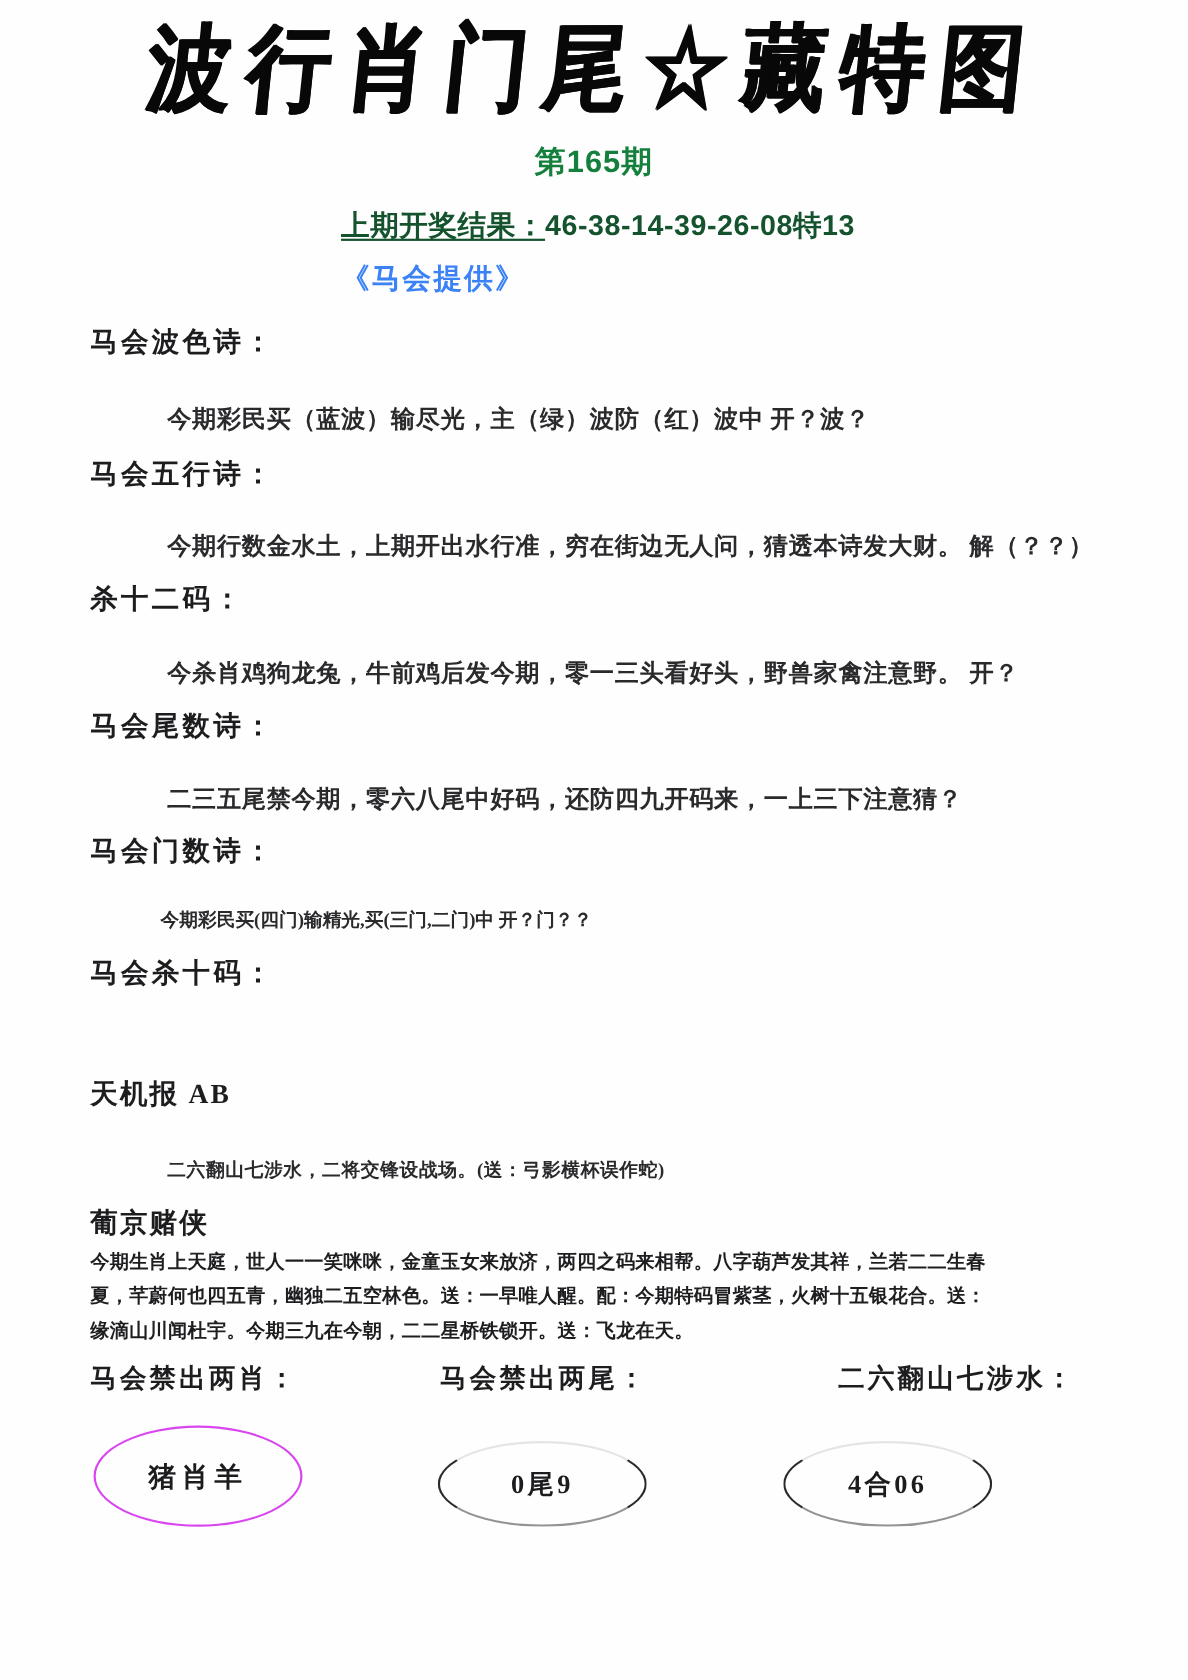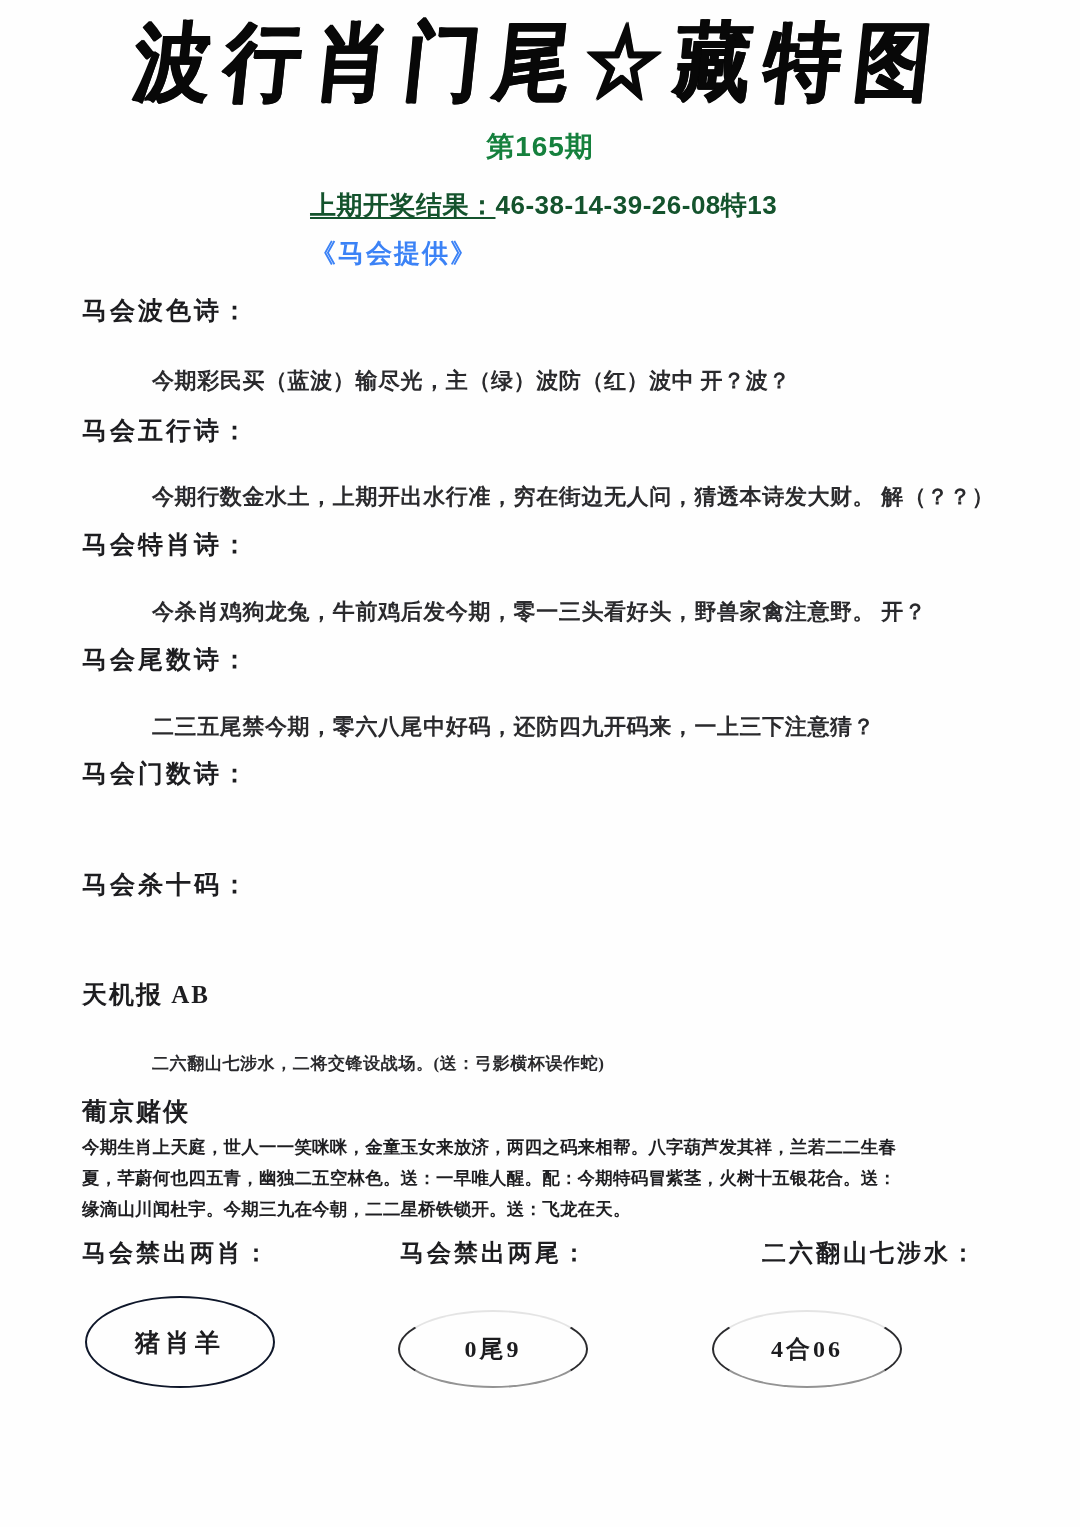--- a/index.html
+++ b/index.html
@@ -171,21 +171,21 @@
 
   .ovals {
     position: absolute;
     top: 1296px;
     left: 0;
     width: 1080px;
     height: 110px;
   }
   .oval {
     position: absolute;
-    border: 2px solid #0f172a;
+    border: 2px solid #d946ef;
     border-radius: 50%;
     display: flex;
     align-items: center;
     justify-content: center;
     font-family: "Liberation Serif", "DejaVu Serif", serif;
     font-weight: 600;
     color: #1c1c1f;
     white-space: nowrap;
   }
   .oval.o1 {
@@ -229,27 +229,28 @@
   </div>
 
   <div class="provider">《马会提供》</div>
 
   <div class="section-head h-bose">马会波色诗：</div>
   <div class="section-verse v-bose">今期彩民买（蓝波）输尽光，主（绿）波防（红）波中   开？波？</div>
 
   <div class="section-head h-wuxing">马会五行诗：</div>
   <div class="section-verse v-wuxing">今期行数金水土，上期开出水行准，穷在街边无人问，猜透本诗发大财。   解（？？）</div>
 
-  <div class="section-head h-texiao">马会特肖诗：</div>
+  <div class="section-head h-texiao">杀十二码：</div>
   <div class="section-verse v-texiao">今杀肖鸡狗龙兔，牛前鸡后发今期，零一三头看好头，野兽家禽注意野。   开？</div>
 
   <div class="section-head h-weishu">马会尾数诗：</div>
   <div class="section-verse v-weishu">二三五尾禁今期，零六八尾中好码，还防四九开码来，一上三下注意猜？</div>
 
   <div class="section-head h-menshu">马会门数诗：</div>
+  <div class="section-verse v-menshu">今期彩民买(四门)输精光,买(三门,二门)中   开？门？？</div>
 
   <div class="section-head h-shashi">马会杀十码：</div>
 
   <div class="section-head h-tianji">天机报 AB</div>
   <div class="section-verse v-tianji">二六翻山七涉水，二将交锋设战场。(送：弓影横杯误作蛇)</div>
 
   <div class="section-head h-pujing">葡京赌侠</div>
   <div class="pujing-body">
     <div>今期生肖上天庭，世人一一笑咪咪，金童玉女来放济，两四之码来相帮。八字葫芦发其祥，兰若二二生春</div>
     <div>夏，芊蔚何也四五青，幽独二五空林色。送：一早唯人醒。配：今期特码冒紫茎，火树十五银花合。送：</div>

